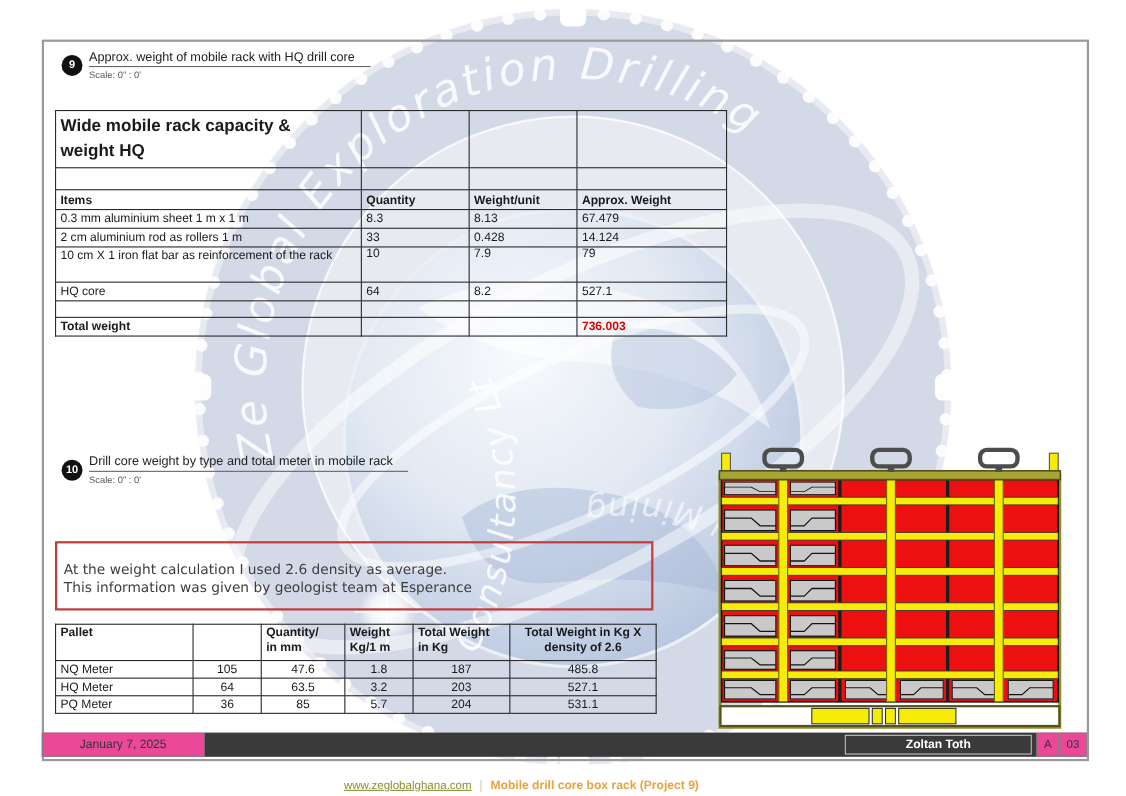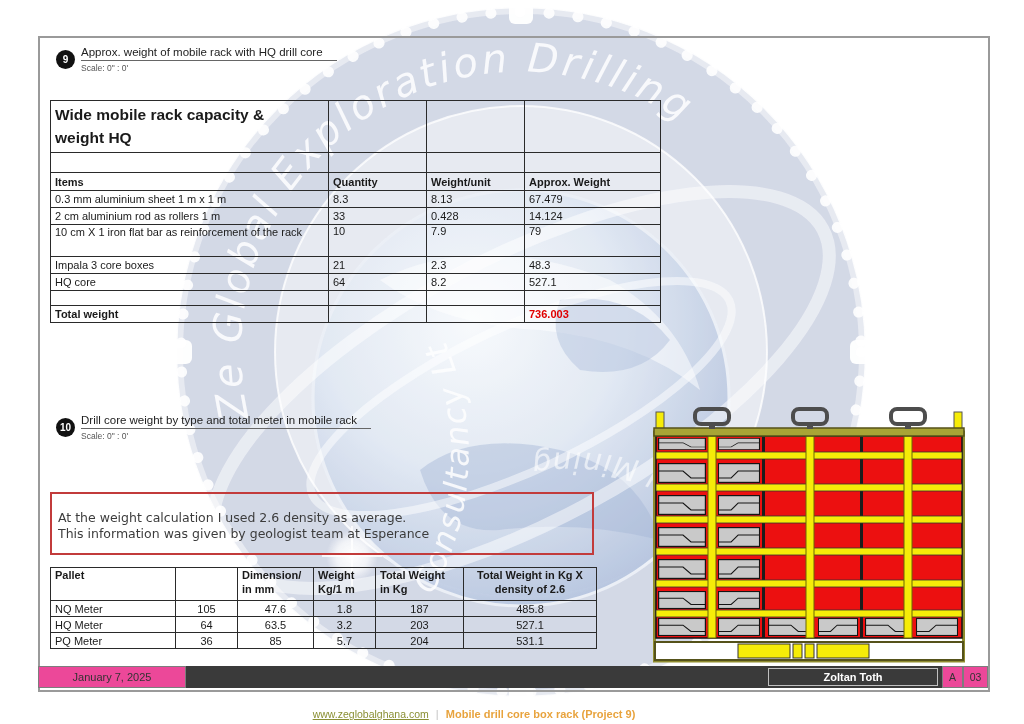--- a/index.html
+++ b/index.html
@@ -176,26 +176,20 @@
       <td>0.428</td>
       <td>14.124</td>
     </tr>
     <tr style="height:32px">
       <td style="vertical-align:top;line-height:1.35">10 cm X 1 iron flat bar as reinforcement of the rack</td>
       <td style="vertical-align:top">10</td>
       <td style="vertical-align:top">7.9</td>
       <td style="vertical-align:top">79</td>
     </tr>
     <tr style="height:17px">
-      <td>Impala 3 core boxes</td>
-      <td>21</td>
-      <td>2.3</td>
-      <td>48.3</td>
-    </tr>
-    <tr style="height:17px">
       <td>HQ core</td>
       <td>64</td>
       <td>8.2</td>
       <td>527.1</td>
     </tr>
     <tr style="height:15px">
       <td></td>
           <td></td>
           <td></td>
           <td></td>
@@ -228,21 +222,21 @@
         <col style="width:62px">
         <col style="width:76px">
         <col style="width:62px">
         <col style="width:88px">
         <col style="width:133px">
       </colgroup>
     <tbody>
         <tr class="hdr" style="height:33px">
       <td>Pallet</td>
       <td></td>
-      <td class="pre">Dimension/
+      <td class="pre">Quantity/
 in mm</td>
       <td class="pre">Weight
 Kg/1 m</td>
       <td class="pre">Total Weight
 in Kg</td>
       <td class="pre c-last">Total Weight in Kg X
 density of 2.6</td>
     </tr>
     <tr style="height:16px">
       <td>NQ Meter</td>

